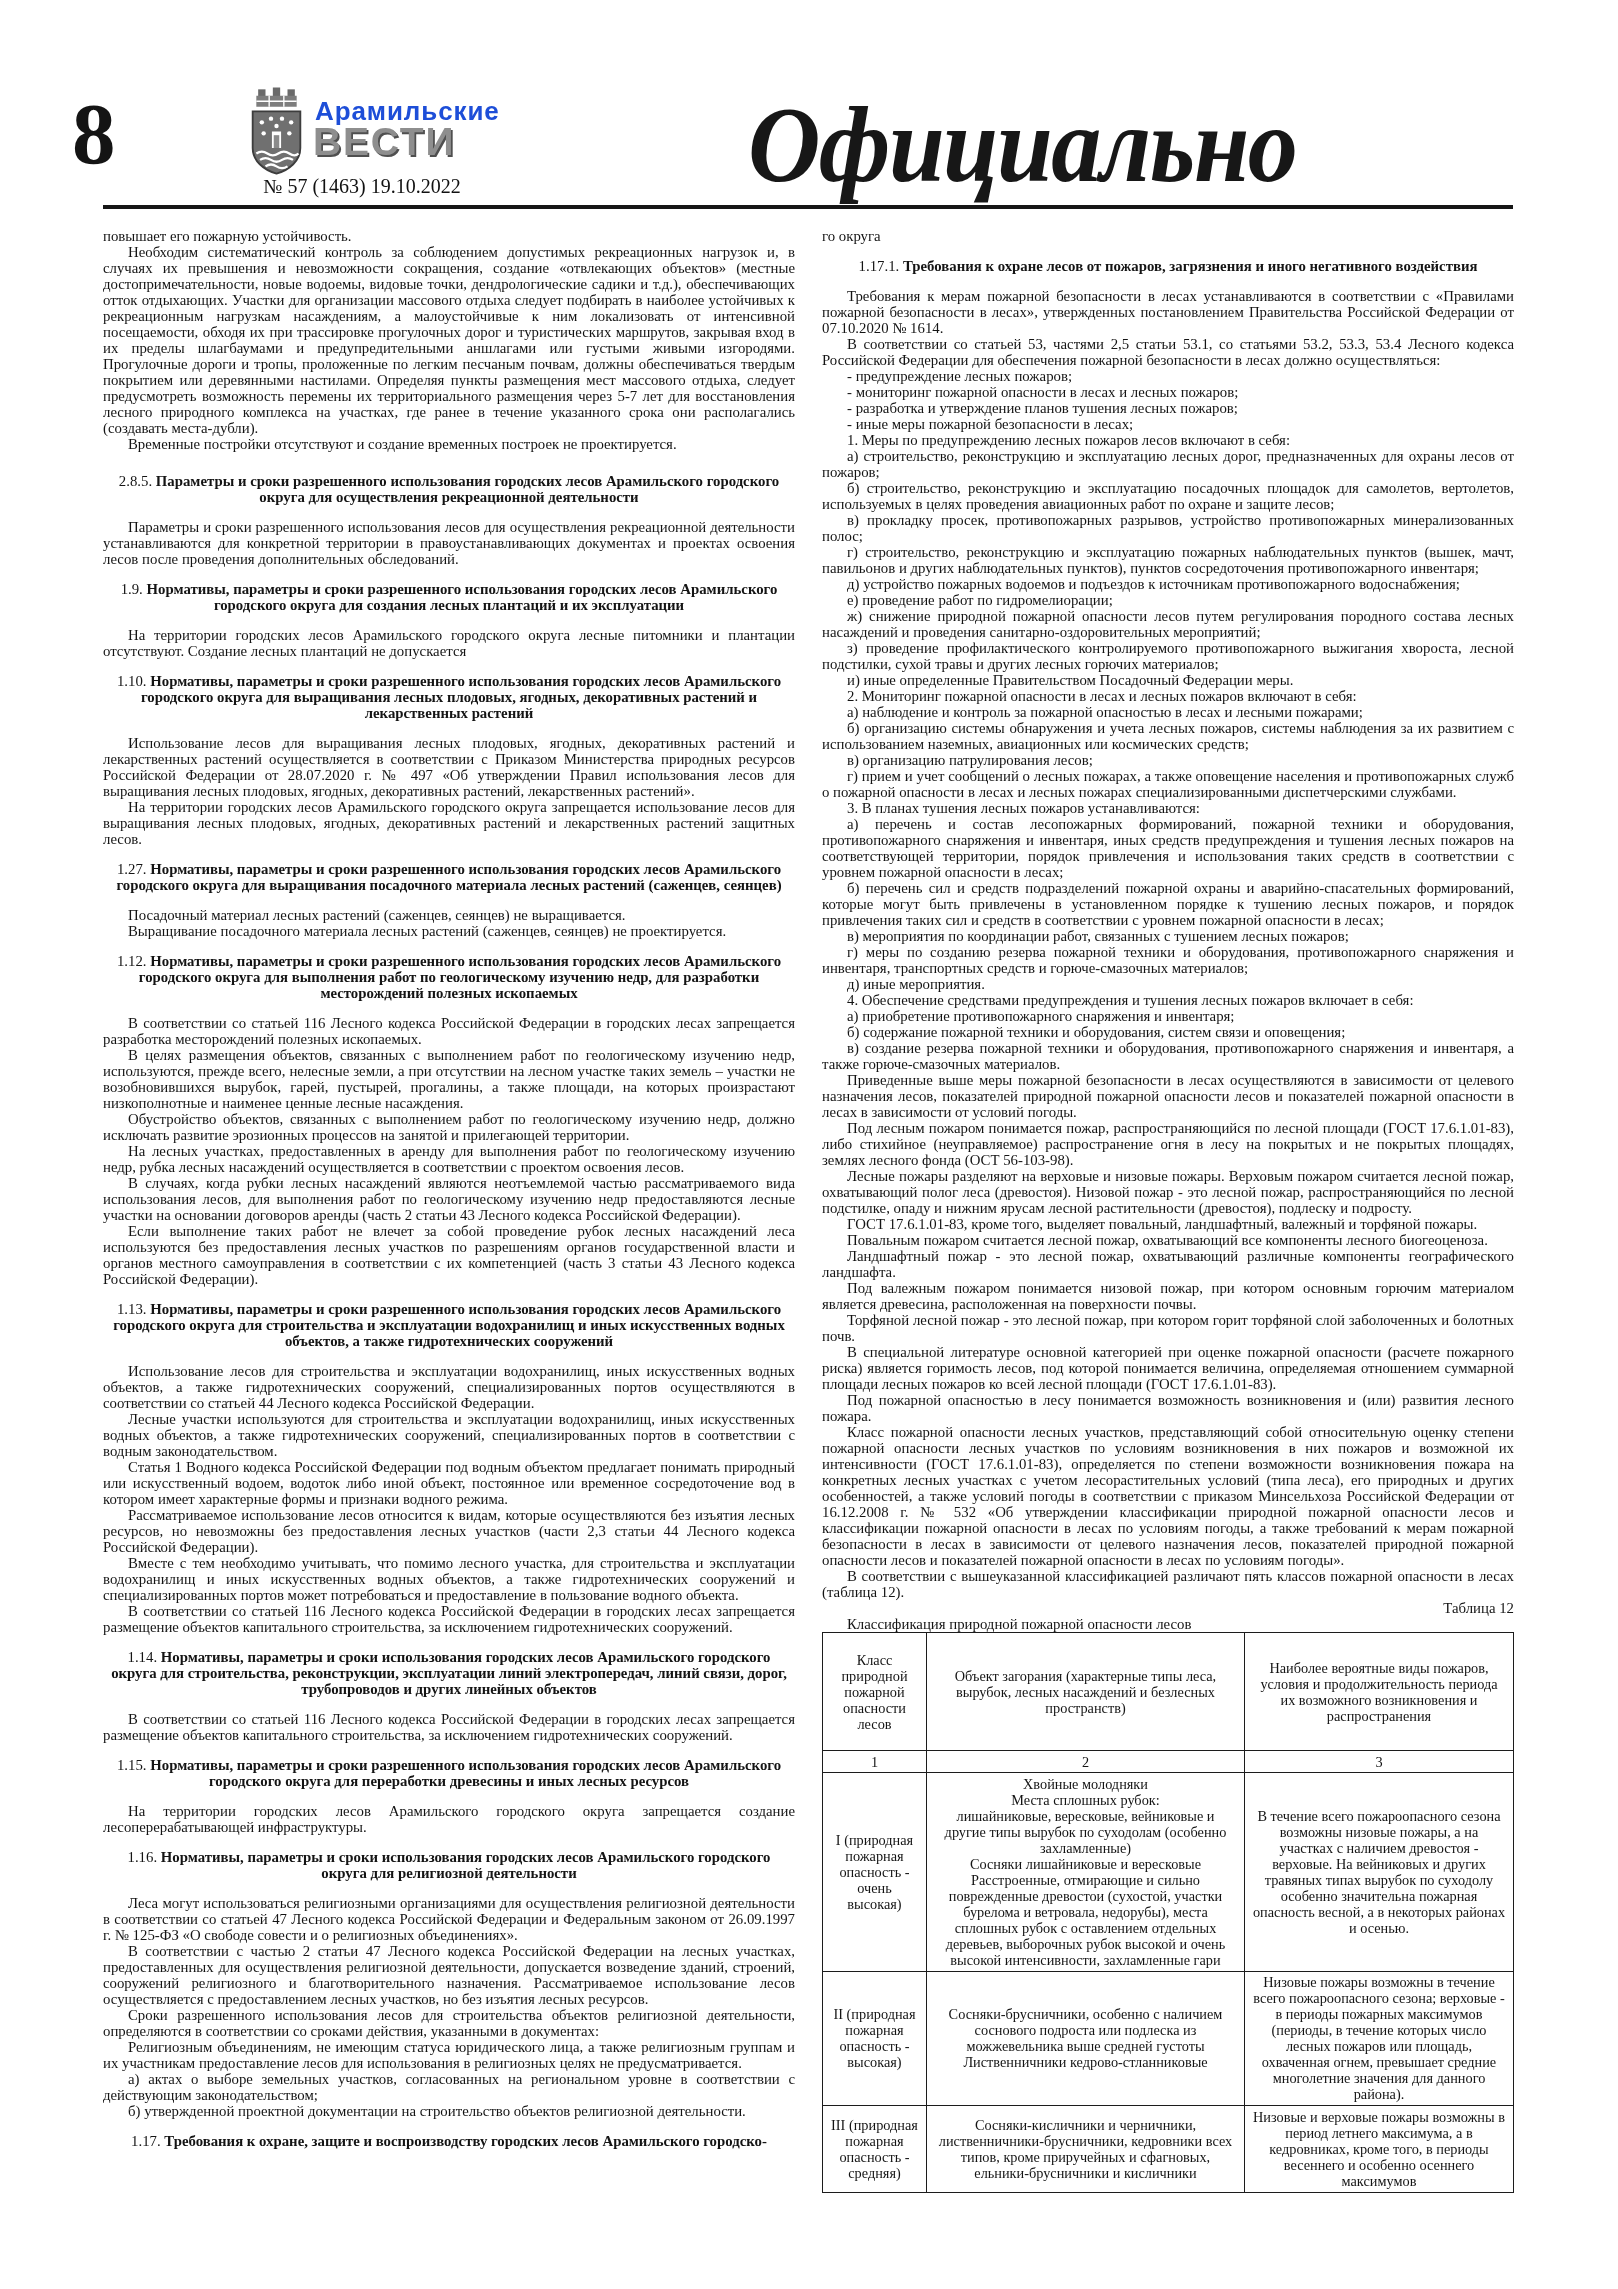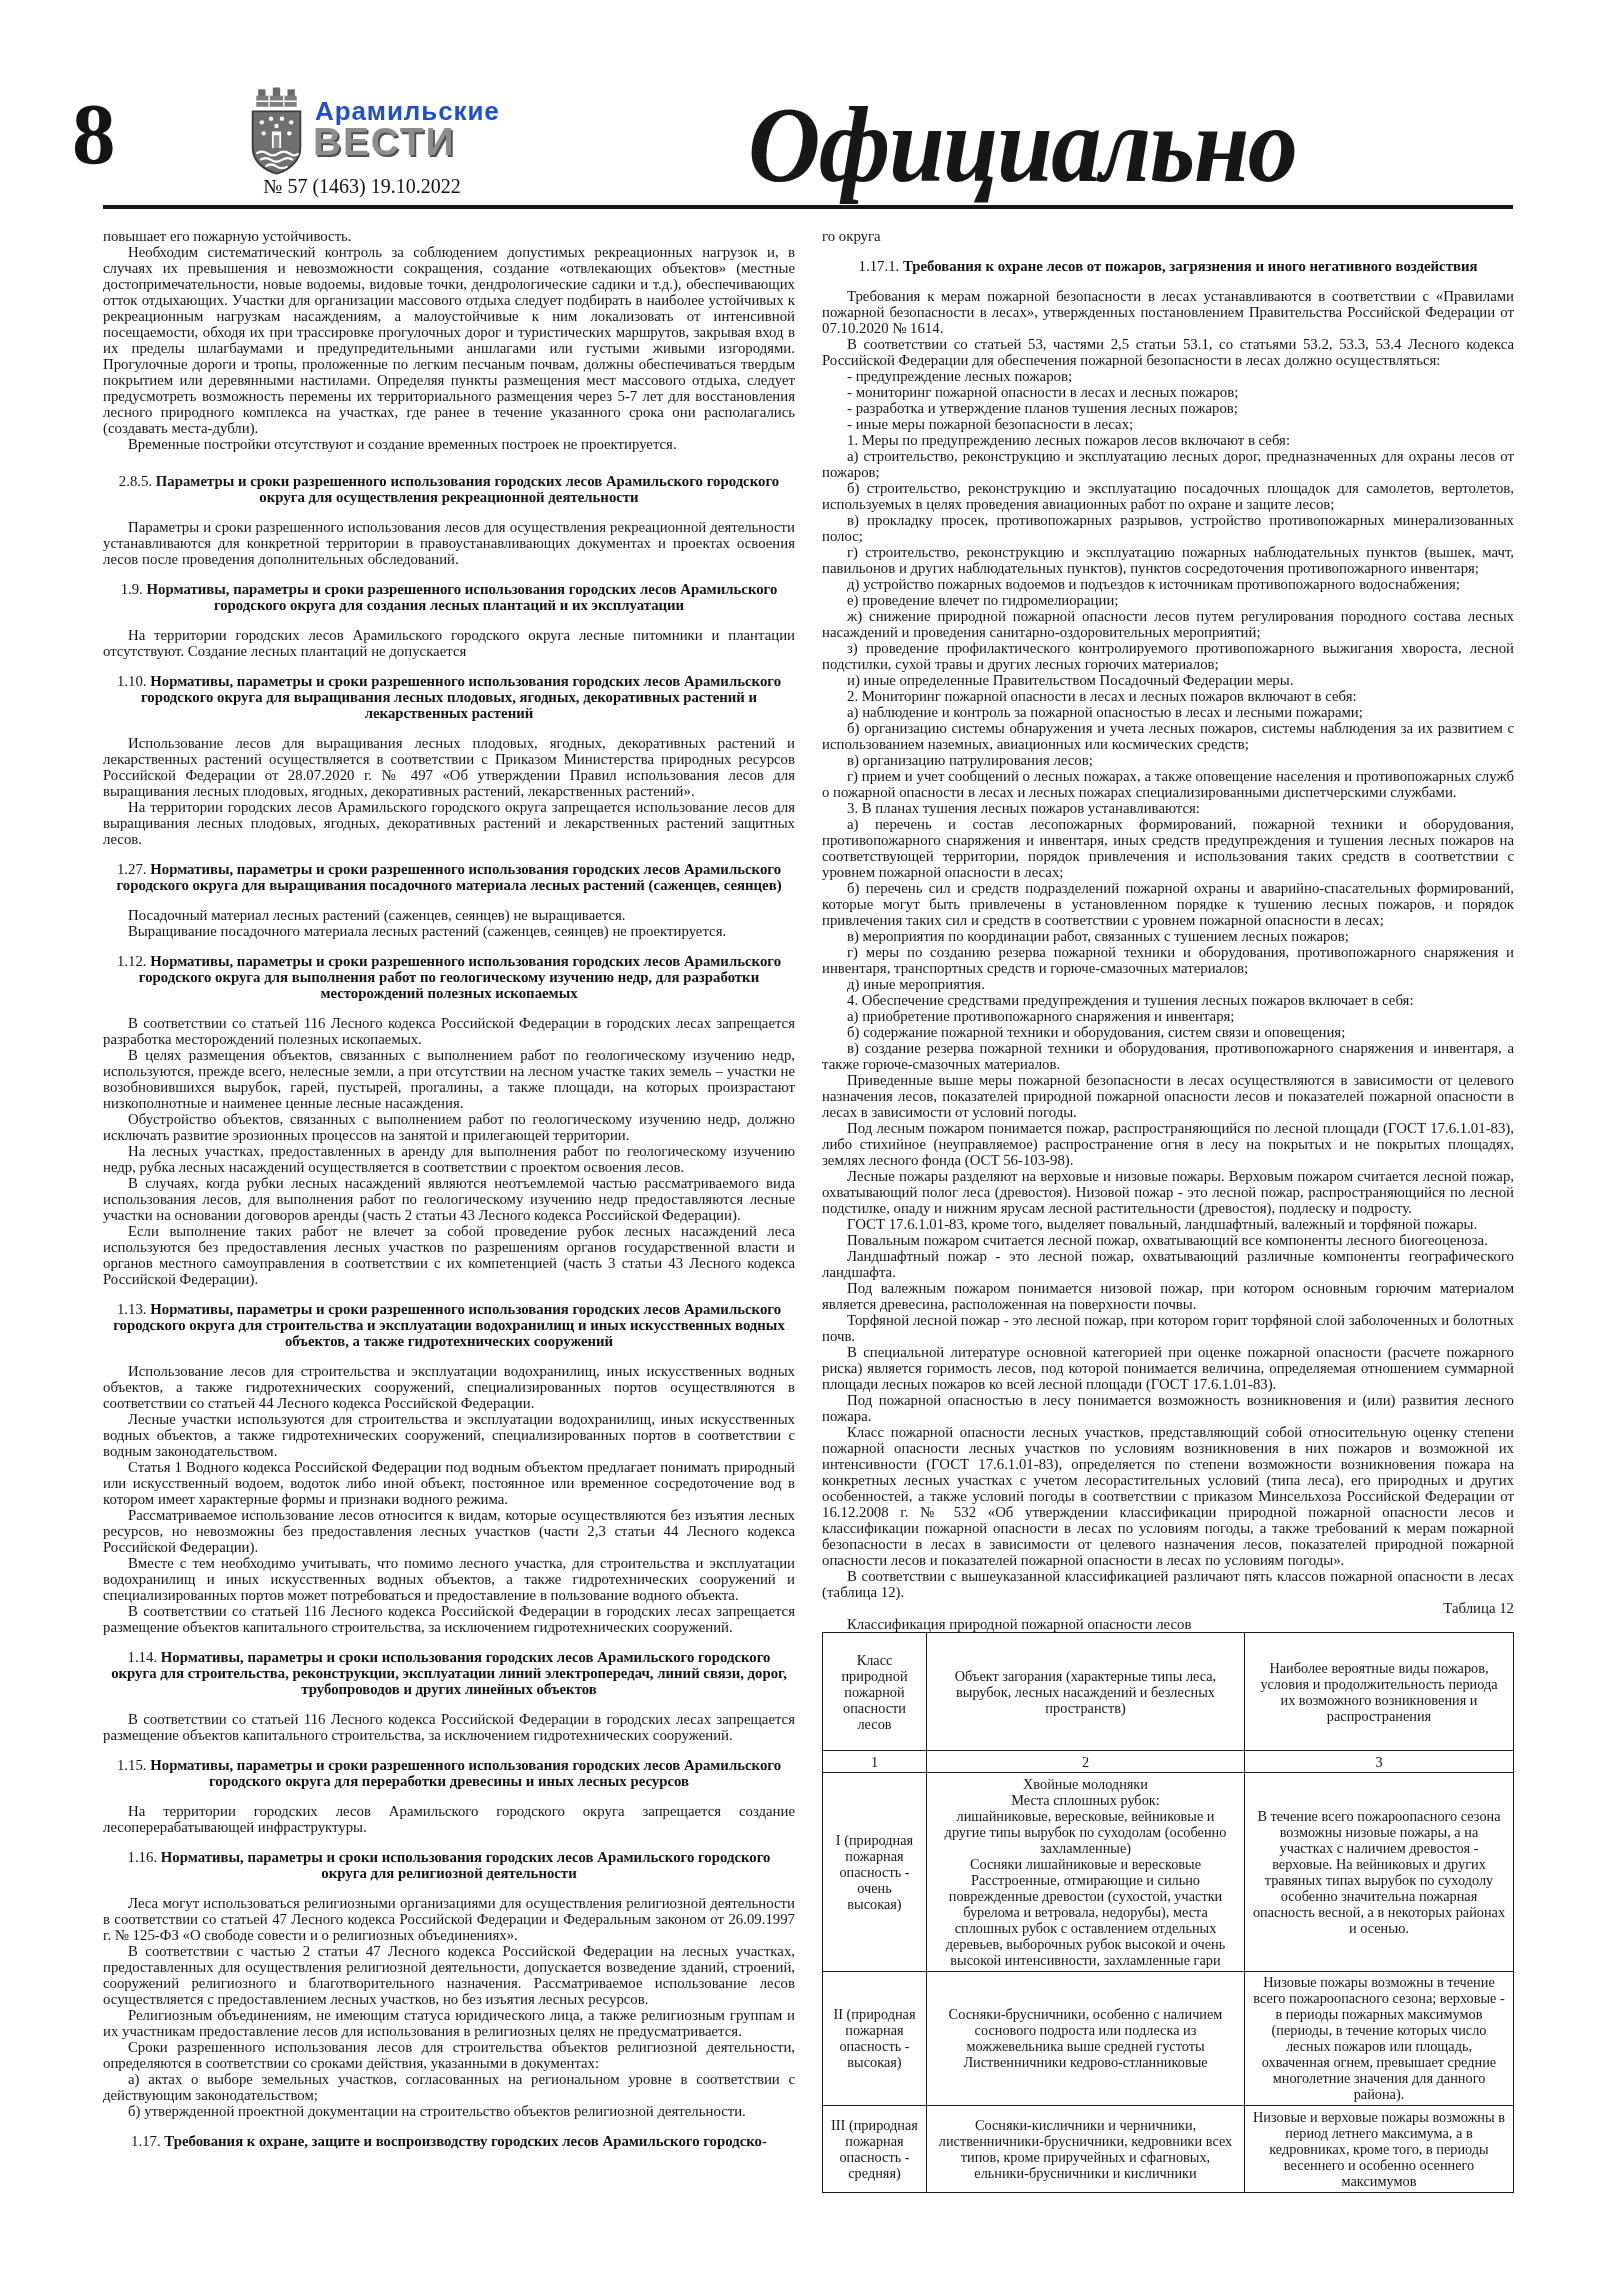--- a/index.html
+++ b/index.html
@@ -111,43 +111,43 @@
   <p>Рассматриваемое использование лесов относится к видам, которые осуществляются без изъятия лесных ресурсов, но невозможны без предоставления лесных участков (части 2,3 статьи 44 Лесного кодекса Российской Федерации).</p>
   <p>Вместе с тем необходимо учитывать, что помимо лесного участка, для строительства и эксплуатации водохранилищ и иных искусственных водных объектов, а также гидротехнических сооружений и специализированных портов может потребоваться и предоставление в пользование водного объекта.</p>
   <p>В соответствии со статьей 116 Лесного кодекса Российской Федерации в городских лесах запрещается размещение объектов капитального строительства, за исключением гидротехнических сооружений.</p>
   <p class="h"><span>1.14.</span> <b>Нормативы, параметры и сроки использования городских лесов Арамильского городского округа для строительства, реконструкции, эксплуатации линий электропередач, линий связи, дорог, трубопроводов и других линейных объектов</b></p>
   <p>В соответствии со статьей 116 Лесного кодекса Российской Федерации в городских лесах запрещается размещение объектов капитального строительства, за исключением гидротехнических сооружений.</p>
   <p class="h"><span>1.15.</span> <b>Нормативы, параметры и сроки разрешенного использования городских лесов Арамильского городского округа для переработки древесины и иных лесных ресурсов</b></p>
   <p>На территории городских лесов Арамильского городского округа запрещается создание лесоперерабатывающей инфраструктуры.</p>
   <p class="h"><span>1.16.</span> <b>Нормативы, параметры и сроки использования городских лесов Арамильского городского округа для религиозной деятельности</b></p>
   <p>Леса могут использоваться религиозными организациями для осуществления религиозной деятельности в соответствии со статьей 47 Лесного кодекса Российской Федерации и Федеральным законом от 26.09.1997 г. № 125-ФЗ «О свободе совести и о религиозных объединениях».</p>
   <p>В соответствии с частью 2 статьи 47 Лесного кодекса Российской Федерации на лесных участках, предоставленных для осуществления религиозной деятельности, допускается возведение зданий, строений, сооружений религиозного и благотворительного назначения. Рассматриваемое использование лесов осуществляется с предоставлением лесных участков, но без изъятия лесных ресурсов.</p>
+  <p>Сроки разрешенного использования лесов для строительства объектов религиозной деятельности, определяются в соответствии со сроками действия, указанными в документах:</p>
   <p>Религиозным объединениям, не имеющим статуса юридического лица, а также религиозным группам и их участникам предоставление лесов для использования в религиозных целях не предусматривается.</p>
-  <p>Сроки разрешенного использования лесов для строительства объектов религиозной деятельности, определяются в соответствии со сроками действия, указанными в документах:</p>
   <p>а) актах о выборе земельных участков, согласованных на региональном уровне в соответствии с действующим законодательством;</p>
   <p>б) утвержденной проектной документации на строительство объектов религиозной деятельности.</p>
   <p class="h"><span>1.17.</span> <b>Требования к охране, защите и воспроизводству городских лесов Арамильского городско-</b></p>
 </div>
 
 <div id="col-right" class="col">
   <p class="ni">го округа</p>
   <p class="h"><span>1.17.1.</span> <b>Требования к охране лесов от пожаров, загрязнения и иного негативного воздействия</b></p>
   <p>Требования к мерам пожарной безопасности в лесах устанавливаются в соответствии с «Правилами пожарной безопасности в лесах», утвержденных постановлением Правительства Российской Федерации от 07.10.2020 № 1614.</p>
   <p>В соответствии со статьей 53, частями 2,5 статьи 53.1, со статьями 53.2, 53.3, 53.4 Лесного кодекса Российской Федерации для обеспечения пожарной безопасности в лесах должно осуществляться:</p>
   <p>- предупреждение лесных пожаров;</p>
   <p>- мониторинг пожарной опасности в лесах и лесных пожаров;</p>
   <p>- разработка и утверждение планов тушения лесных пожаров;</p>
   <p>- иные меры пожарной безопасности в лесах;</p>
   <p>1. Меры по предупреждению лесных пожаров лесов включают в себя:</p>
   <p>а) строительство, реконструкцию и эксплуатацию лесных дорог, предназначенных для охраны лесов от пожаров;</p>
   <p>б) строительство, реконструкцию и эксплуатацию посадочных площадок для самолетов, вертолетов, используемых в целях проведения авиационных работ по охране и защите лесов;</p>
   <p>в) прокладку просек, противопожарных разрывов, устройство противопожарных минерализованных полос;</p>
   <p>г) строительство, реконструкцию и эксплуатацию пожарных наблюдательных пунктов (вышек, мачт, павильонов и других наблюдательных пунктов), пунктов сосредоточения противопожарного инвентаря;</p>
   <p>д) устройство пожарных водоемов и подъездов к источникам противопожарного водоснабжения;</p>
-  <p>е) проведение влечет по гидромелиорации;</p>
+  <p>е) проведение работ по гидромелиорации;</p>
   <p>ж) снижение природной пожарной опасности лесов путем регулирования породного состава лесных насаждений и проведения санитарно-оздоровительных мероприятий;</p>
   <p>з) проведение профилактического контролируемого противопожарного выжигания хвороста, лесной подстилки, сухой травы и других лесных горючих материалов;</p>
   <p>и) иные определенные Правительством Посадочный Федерации меры.</p>
   <p>2. Мониторинг пожарной опасности в лесах и лесных пожаров включают в себя:</p>
   <p>а) наблюдение и контроль за пожарной опасностью в лесах и лесными пожарами;</p>
   <p>б) организацию системы обнаружения и учета лесных пожаров, системы наблюдения за их развитием с использованием наземных, авиационных или космических средств;</p>
   <p>в) организацию патрулирования лесов;</p>
   <p>г) прием и учет сообщений о лесных пожарах, а также оповещение населения и противопожарных служб о пожарной опасности в лесах и лесных пожарах специализированными диспетчерскими службами.</p>
   <p>3. В планах тушения лесных пожаров устанавливаются:</p>
   <p>а) перечень и состав лесопожарных формирований, пожарной техники и оборудования, противопожарного снаряжения и инвентаря, иных средств предупреждения и тушения лесных пожаров на соответствующей территории, порядок привлечения и использования таких средств в соответствии с уровнем пожарной опасности в лесах;</p>

